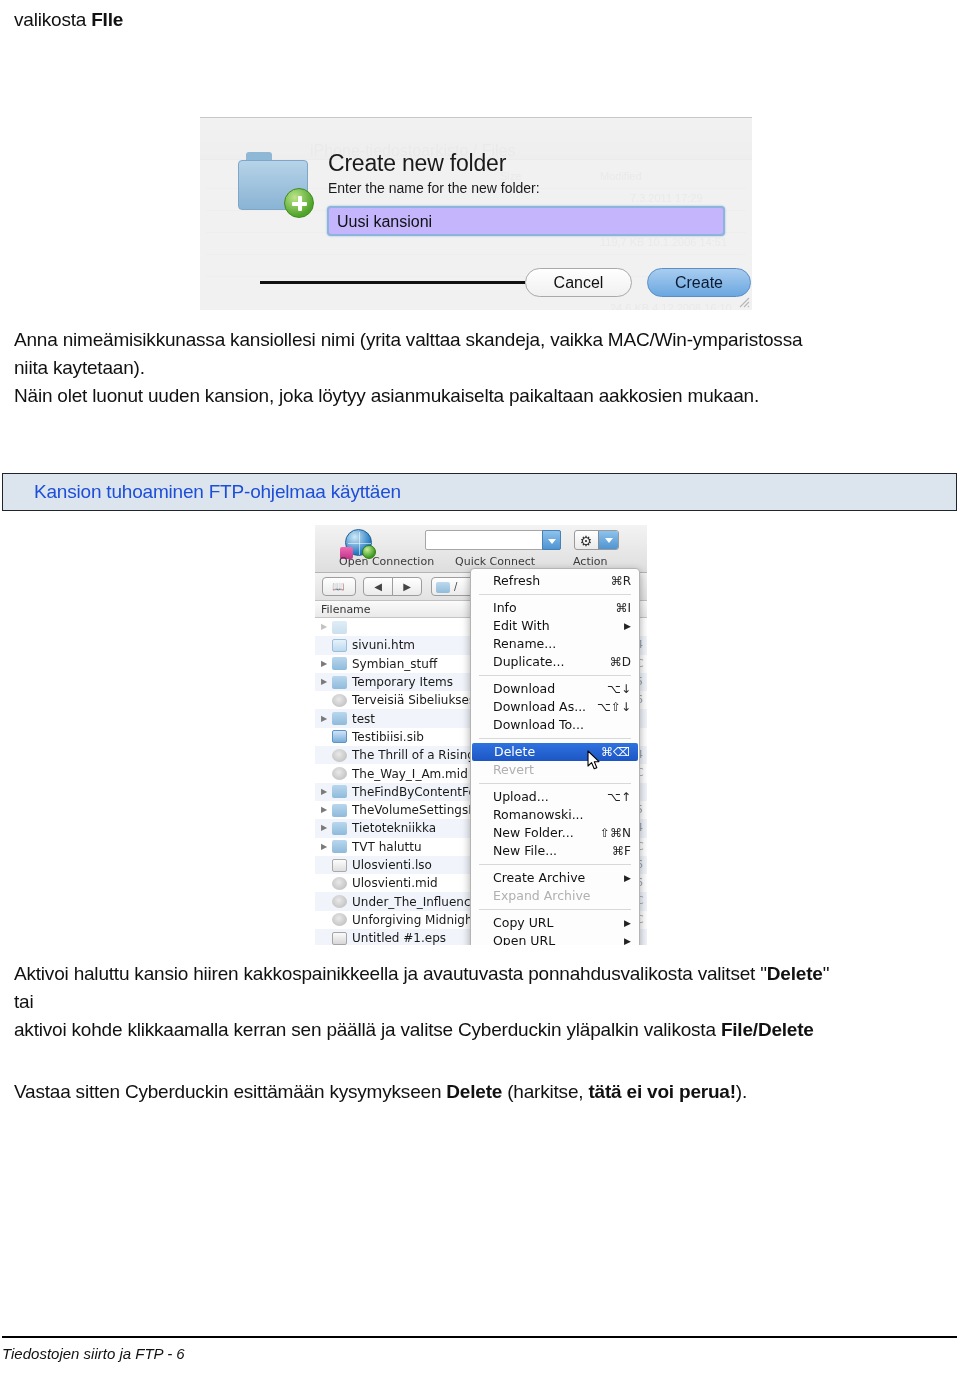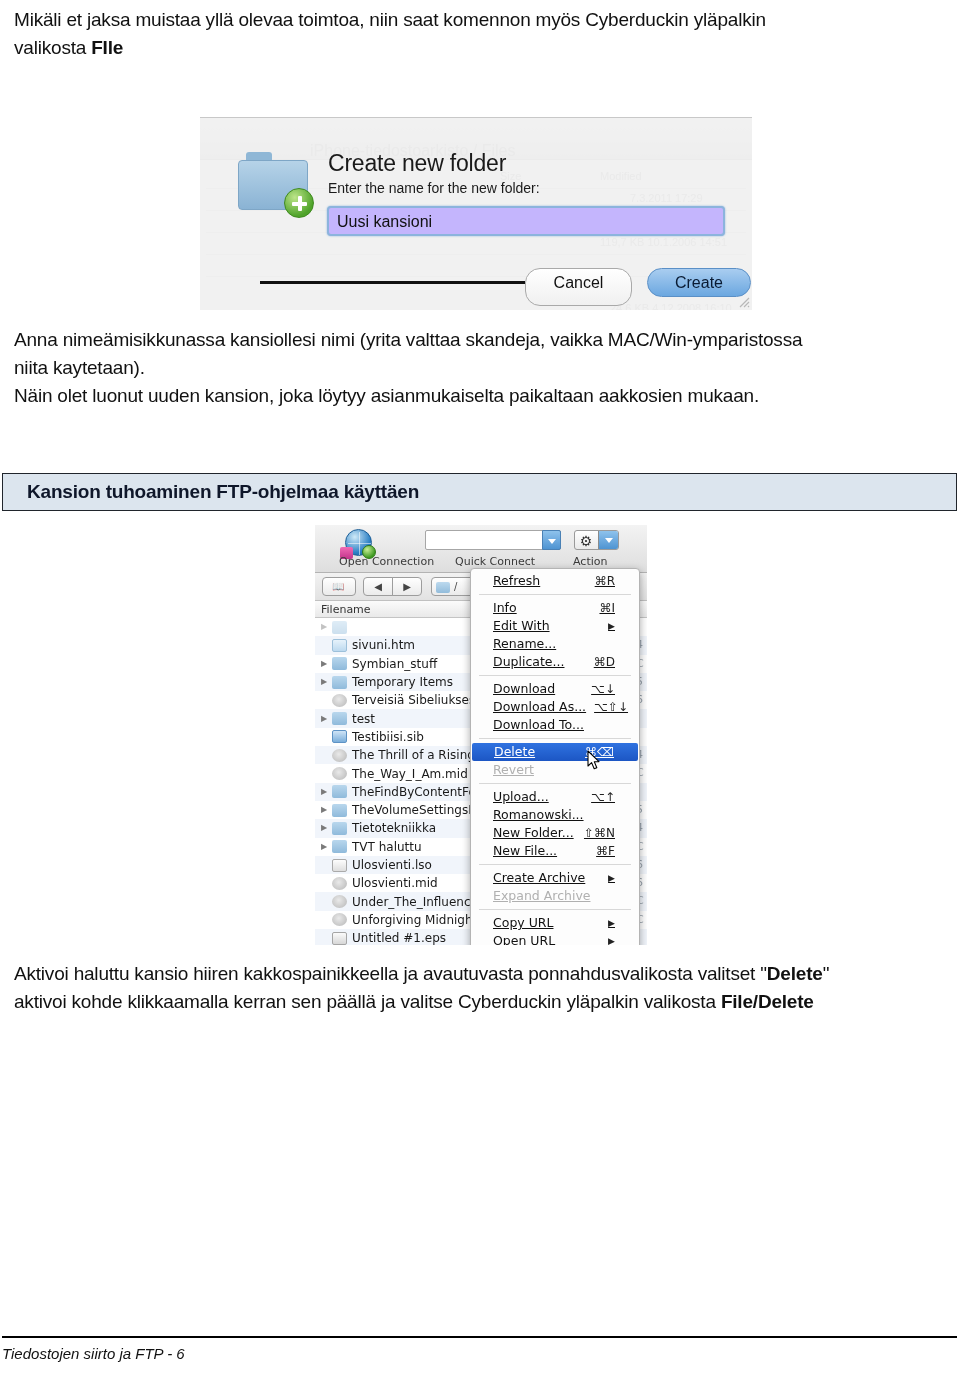--- a/index.html
+++ b/index.html
@@ -110,21 +110,21 @@
     box-shadow: 0 0 2px rgba(110,160,215,0.8);
     font-size: 16px;
     color: #111;
     padding: 3px 8px;
     line-height: 22px;
     white-space: nowrap;
     overflow: hidden;
   }
   .btn-cancel {
     position: absolute; left: 325px; top: 150px;
-    width: 107px; height: 38px;
+    width: 107px; height: 29px;
     background: linear-gradient(#ffffff, #f0f0f0);
     border: 1px solid #a9a9a9;
     border-radius: 15px;
     font-size: 16px; color: #111;
     text-align: center; line-height: 27px;
   }
   .btn-create {
     position: absolute; left: 447px; top: 150px;
     width: 104px; height: 29px;
     background: linear-gradient(#a9cdf0, #6ba7e0);
@@ -152,22 +152,22 @@
   
   .banner {
     position: absolute;
     left: 2px; top: 473px;
     width: 955px; height: 38px;
     background: #dce5ee;
     border: 1px solid #20252c;
     display: flex; align-items: center;
   }
   .banner .btxt {
-    padding-left: 24px;
-    font-size: 19px; font-weight: bold; color: #0f172a;
+    padding-left: 31px;
+    font-size: 19px; font-weight: normal; color: #1d4ed8;
     letter-spacing: -0.2px;
   }
 
   
   .shot2 {
     position: absolute;
     left: 315px; top: 525px;
     width: 332px; height: 420px;
     background: #f4f4f4;
     overflow: hidden;
@@ -325,23 +325,23 @@
     border: 1px solid #b4b4b4;
     border-radius: 4px;
     box-shadow: 0 3px 8px rgba(0,0,0,0.35);
     padding: 3px 0;
     font-size: 12.5px;
     color: #111;
   }
   .mi {
     position: relative;
     height: 18px; line-height: 18px;
-    padding: 0 24px 0 22px;
+    padding: 0 8px 0 22px;
     white-space: nowrap;
-    display: flex; align-items: center; text-decoration: underline;
+    display: flex; align-items: center;
   }
   .mi .mlabel { flex: 1 1 auto; }
   .mi .mkey   { flex: 0 0 auto; font-size: 12px; color: #222; padding-left: 8px; }
   .mi .marrow { flex: 0 0 auto; font-size: 9px; color: #222; padding-left: 8px; }
   .mi.hl { background: linear-gradient(#2f72e0, #1c56c4); color: #fff; margin: 0 1px; border-radius: 2px; }
   .mi.hl .mkey { color: #fff; }
   .mi.dis { color: #b0b0b0; }
   .msep { height: 1px; background: #d8d8d8; margin: 4px 8px 4px 8px; }
 
   
@@ -371,21 +371,20 @@
   }
   .footer .left  { font-style: italic; color: #111; }
   .footer .right { color: #111; margin-top: 36px; }
 </style>
 </head>
 <body>
 
 <div class="page">
 
   <div class="intro para">
-    <div>Mikäli et jaksa muistaa yllä olevaa toimtoa, niin saat komennon myös Cyberduckin yläpalkin</div>
     <div><span>valikosta </span><b>FIle</b></div>
   </div>
 
   <div class="shot1">
     <div class="bg-toolbar"></div>
     <div class="ghostrow" style="top:70px"></div>
     <div class="ghostrow" style="top:92px"></div>
     <div class="ghostrow" style="top:114px"></div>
     <div class="ghostrow" style="top:136px"></div>
     <div class="ghostrow" style="top:158px"></div>
@@ -647,23 +646,27 @@
         </div>
       </div>
 
     <svg class="cursor" viewBox="0 0 14 21">
       <path d="M1 1 L1 16 L4.6 12.6 L7.2 18.8 L9.8 17.7 L7.3 11.7 L12 11.6 Z" fill="#ffffff" stroke="#000000" stroke-width="1.1" stroke-linejoin="round"></path>
     </svg>
   </div>
 
   <div class="after2 para">
     <div><span>Aktivoi haluttu kansio hiiren kakkospainikkeella ja avautuvasta ponnahdusvalikosta valitset "</span><b>Delete</b><span>"</span></div>
+    <div>tai</div>
     <div><span>aktivoi kohde klikkaamalla kerran sen päällä ja valitse Cyberduckin yläpalkin valikosta </span><b>File/Delete</b></div>
   </div>
 
+  <div class="after3 para">
+    <div><span>Vastaa sitten Cyberduckin esittämään kysymykseen </span><b>Delete</b><span> (harkitse, </span><b>tätä ei voi perua!</b><span>).</span></div>
+  </div>
 
   <div class="footrule"></div>
   <div class="footer">
     <div class="left">Tiedostojen siirto ja FTP - 6</div>
     <div class="right">© 2011 Otto Romanowski</div>
   </div>
 
 </div>
 
 </body></html>

